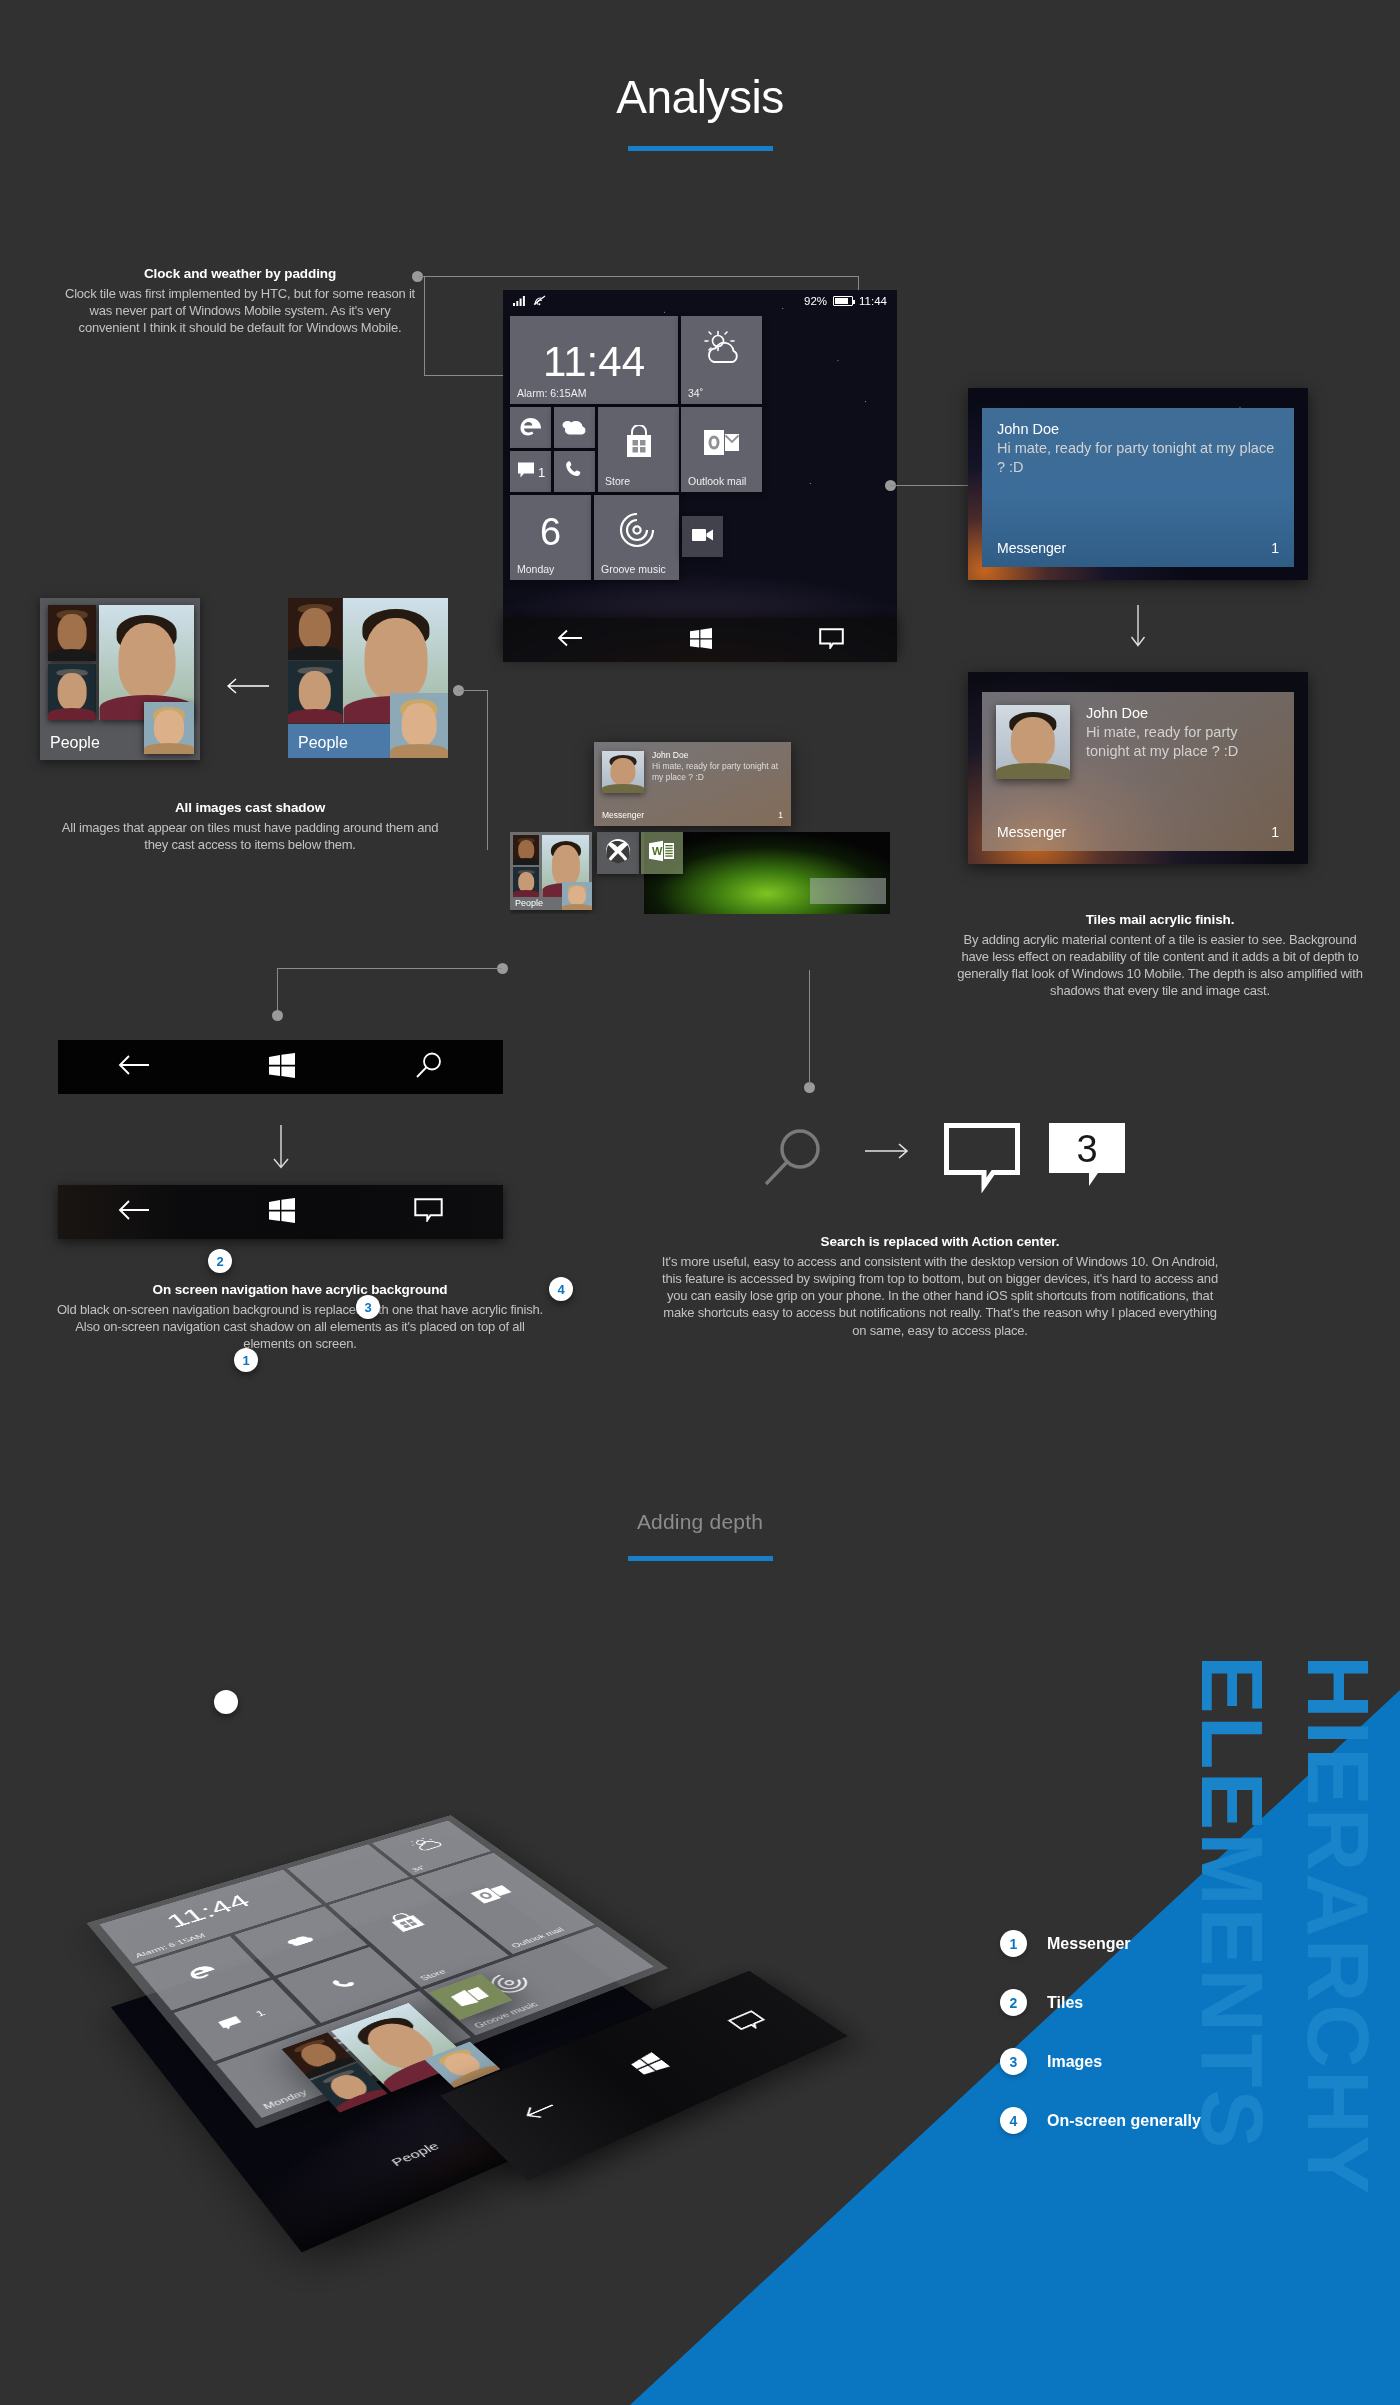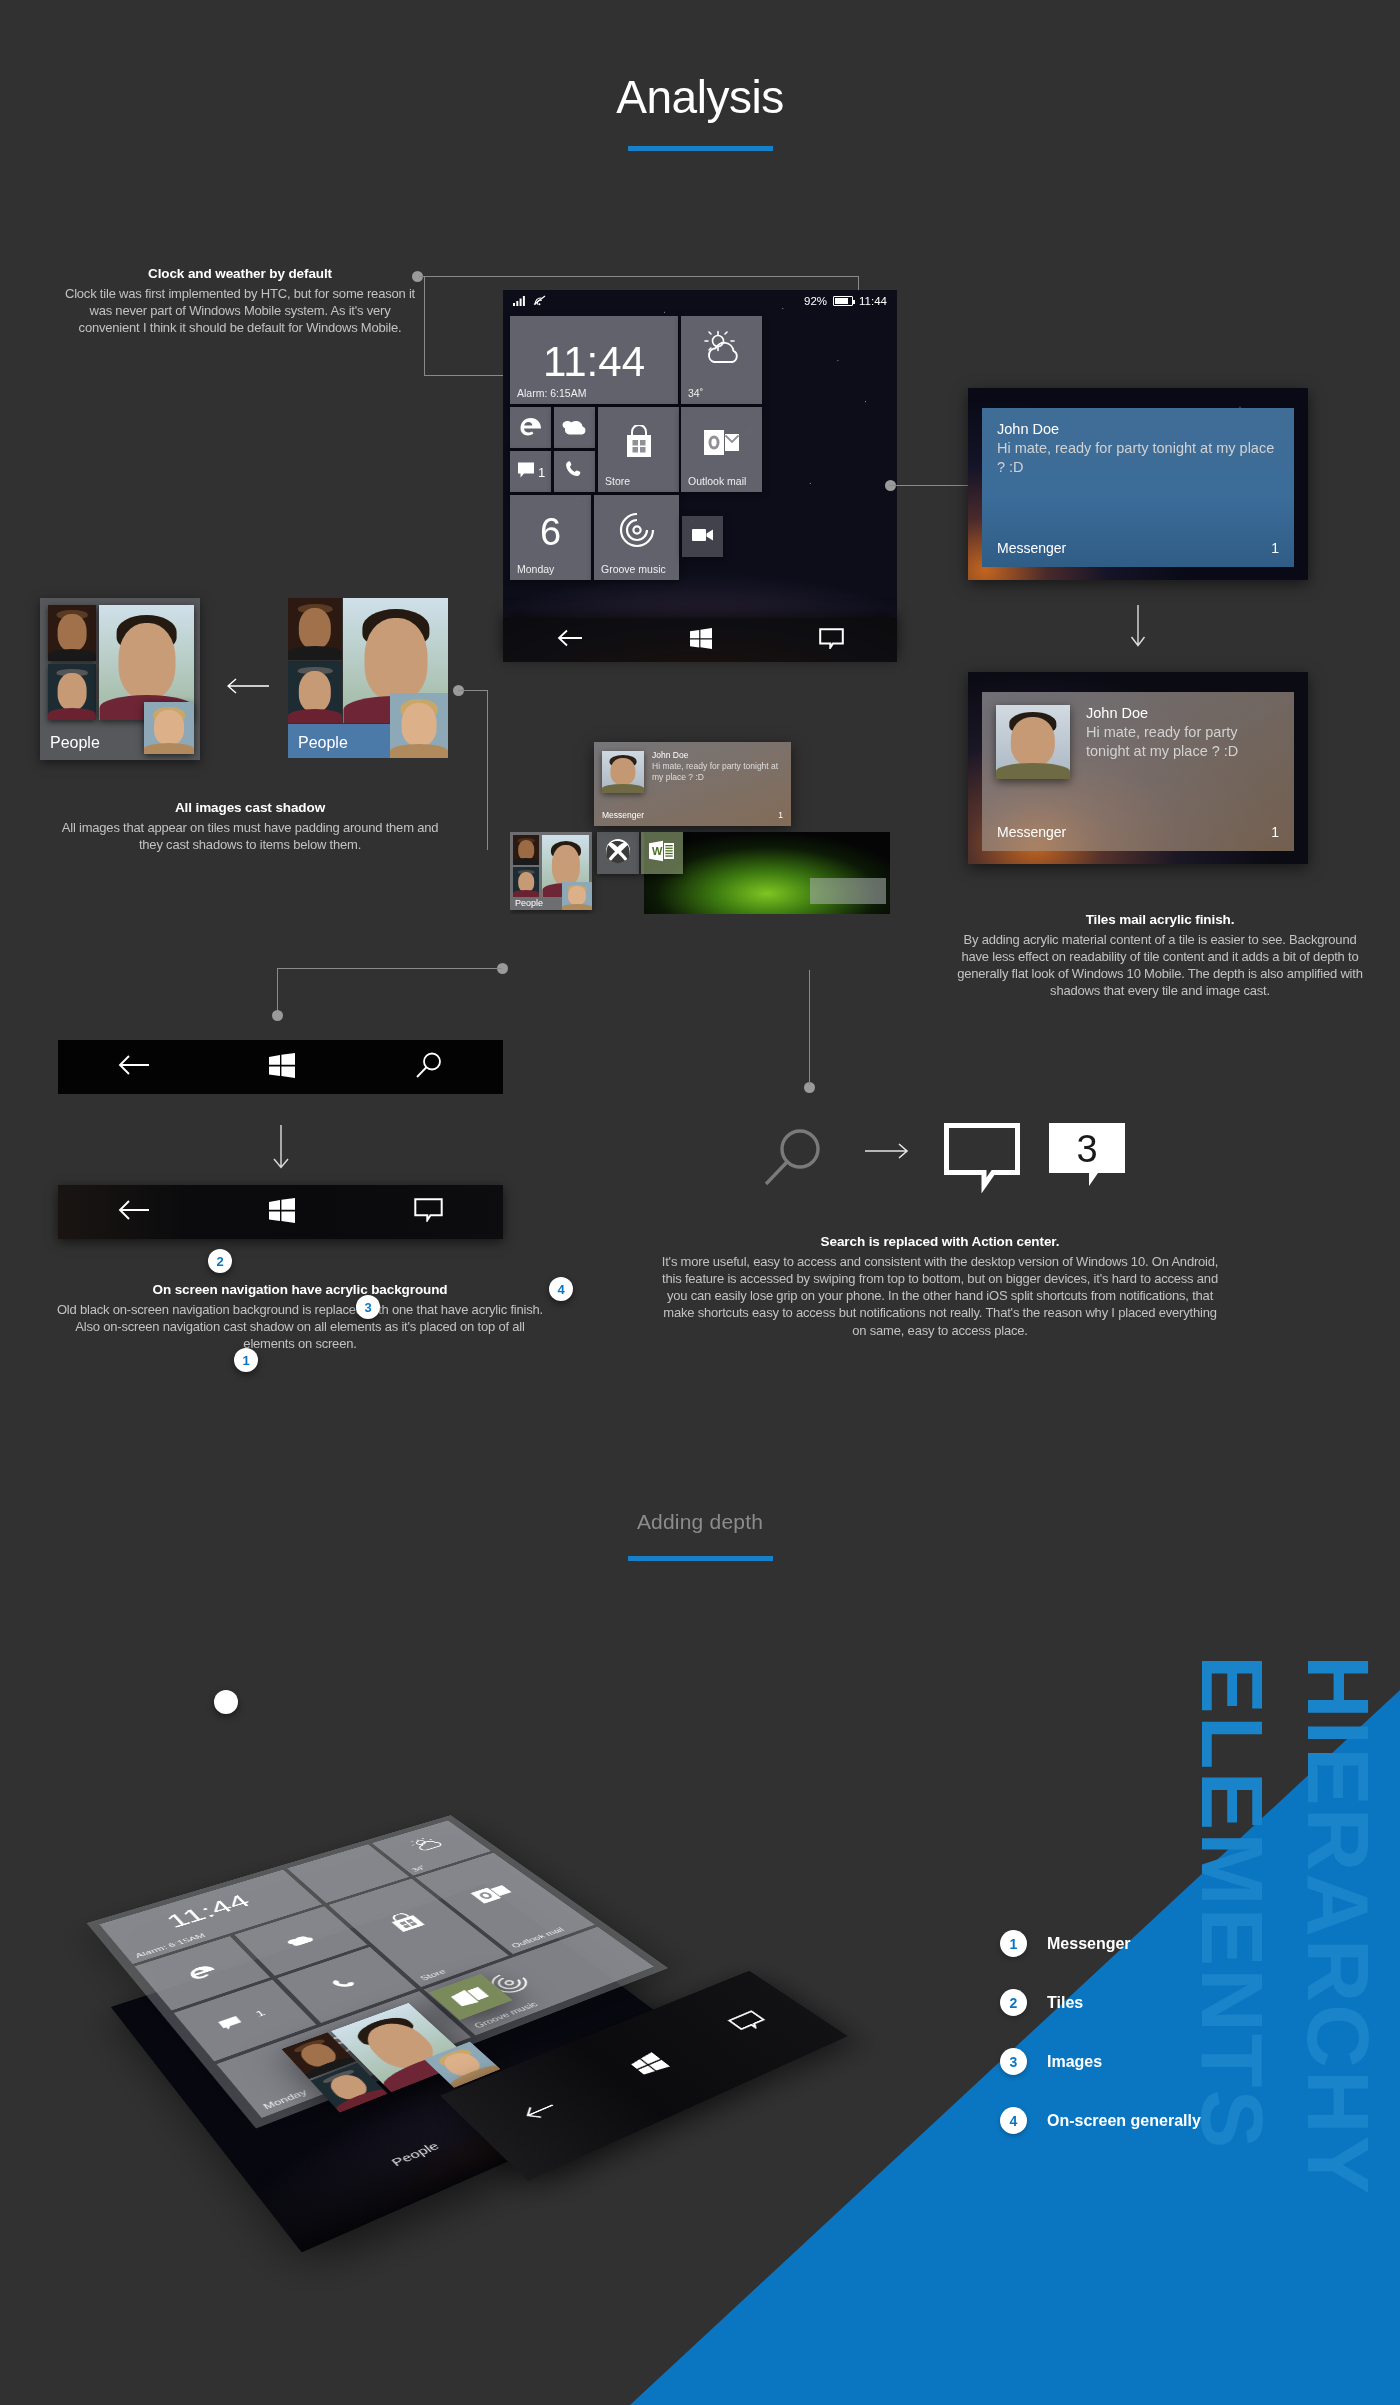--- a/index.html
+++ b/index.html
@@ -131,21 +131,21 @@
 </style>
 </head>
 <body>
 
 <div class="sec-head" style="top:62px">
   <div class="sec-title">Analysis</div>
   <div class="sec-rule"></div>
 </div>
 
 <div class="anno" style="left:60px;top:266px;width:360px">
-  <b>Clock and weather by default</b>
+  <b>Clock and weather by padding</b>
   <p>Clock tile was first implemented by HTC, but for some reason it was never part of Windows Mobile system. As it's very convenient I think it should be default for Windows Mobile.</p>
 </div>
 
 <div class="line" style="left:420px;top:276px;width:4px;height:1px;"></div>
 <div class="dot" style="left:412px;top:271px"></div>
 <div class="line" style="left:424px;top:276px;width:1.2px;height:100px"></div>
 <div class="line" style="left:424px;top:375px;width:115px;height:1.2px"></div>
 <div class="dot" style="left:534px;top:370px"></div>
 
 <div class="line" style="left:419px;top:276px;width:440px;height:1.2px"></div>
@@ -500,21 +500,21 @@
 </div>
 
 <div class="dot" style="left:453px;top:685px"></div>
 <div class="line" style="left:458px;top:690px;width:2px;height:1.2px"></div>
 <div class="line" style="left:458px;top:690px;width:1.2px;height:0"></div>
 <div class="line" style="left:458px;top:690px;width:30px;height:1.2px"></div>
 <div class="line" style="left:487px;top:690px;width:1.2px;height:160px"></div>
 
 <div class="anno" style="left:60px;top:800px;width:380px">
   <b>All images cast shadow</b>
-  <p>All images that appear on tiles must have padding around them and they cast shadows to items below them.</p>
+  <p>All images that appear on tiles must have padding around them and they cast access to items below them.</p>
 </div>
 
 <div class="dot" style="left:497px;top:963px"></div>
 <div class="line" style="left:277px;top:968px;width:225px;height:1.2px"></div>
 <div class="line" style="left:277px;top:968px;width:1.2px;height:47px"></div>
 <div class="dot" style="left:272px;top:1010px"></div>
 
 <div class="navbar-std" style="position:absolute;left:58px;top:1040px;width:445px;height:54px;background:#030303;">
   <span>
     <svg width="32" height="22" viewBox="0 0 32 22">

